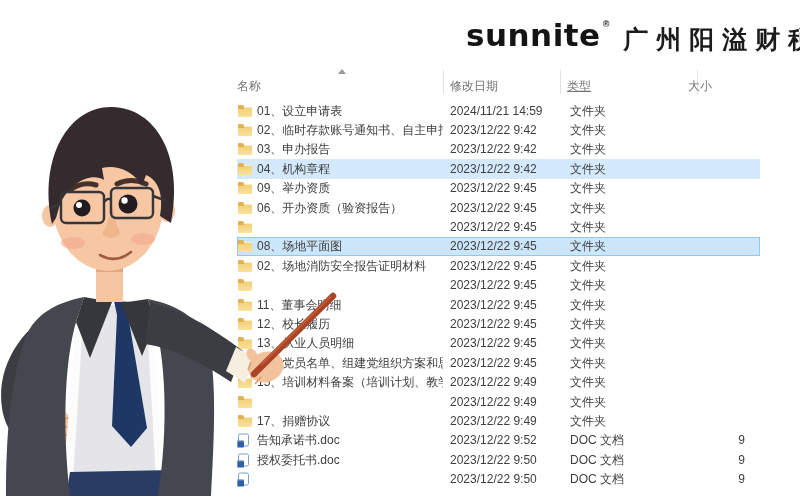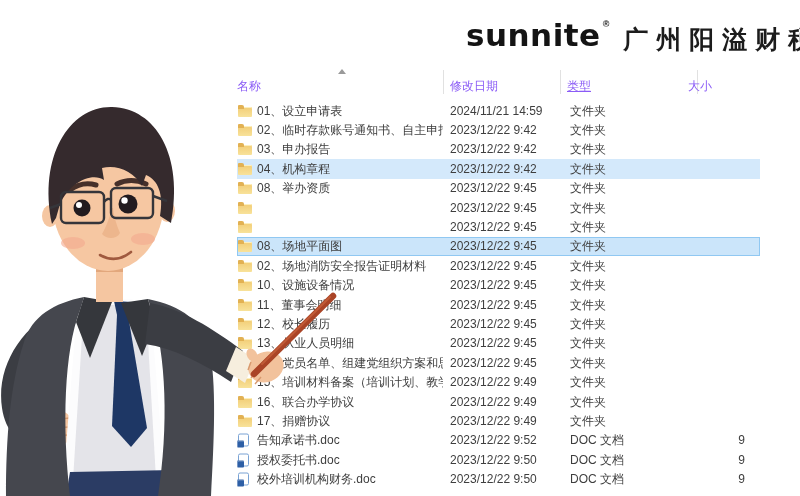--- a/index.html
+++ b/index.html
@@ -12,21 +12,21 @@
   .logo-brand{font-size:31px;font-weight:bold;color:#141414;letter-spacing:0.5px;
               font-family:"DejaVu Sans",sans-serif;line-height:34px;}
   .logo-reg{font-size:9px;color:#141414;margin:1px 0 0 2px;font-weight:bold;}
   .logo-cn{font-size:25px;font-weight:bold;color:#1c1c1c;letter-spacing:8px;
            margin:5px 0 0 14px;font-family:"DejaVu Serif",serif;white-space:nowrap;}
 
   
   .list{position:absolute;left:230px;top:68px;width:570px;height:428px;font-size:12px;color:#3e3e3e;z-index:1;}
   .hsep{position:absolute;top:2px;width:1px;height:24px;background:#e1e1e1;}
   .hsep.s1{left:213px}.hsep.s2{left:330px}.hsep.s3{left:467px}
-  .hcell{position:absolute;top:10px;color:#8b5cf6;white-space:nowrap;text-align:right;}
+  .hcell{position:absolute;top:10px;color:#737373;white-space:nowrap;text-align:right;}
   .hcell.h-name{left:7px}.hcell.h-date{left:220px}
   .hcell.h-type{left:337px;text-decoration:underline;font-family:Liberation Serif, serif;}
   .hcell.h-size{left:458px}
   .sort-caret{position:absolute;left:108px;top:1px;width:0;height:0;
               border-left:4px solid transparent;border-right:4px solid transparent;
               border-bottom:5px solid #9a9a9a;}
 
   .rows{position:absolute;left:0;top:33px;width:570px;}
   .row{position:relative;height:19.4px;}
   .row-bg{position:absolute;left:7px;top:0;width:523px;height:100%;}
@@ -105,29 +105,30 @@
       <span class="cell c-icon icon-folder"></span>
       <span class="cell c-name">04、机构章程</span>
       <span class="cell c-date">2023/12/22 9:42</span>
       <span class="cell c-type">文件夹</span>
       <span class="cell c-size"></span>
     </div>
 
     <div class="row">
       <span class="row-bg"></span>
       <span class="cell c-icon icon-folder"></span>
-      <span class="cell c-name">08、举办资质</span>
-      <span class="cell c-date">2023/12/22 9:45</span>
-      <span class="cell c-type">文件夹</span>
-      <span class="cell c-size"></span>
-    </div>
-
-    <div class="row">
-      <span class="row-bg"></span>
-      <span class="cell c-icon icon-folder"></span>
+      <span class="cell c-name">09、举办资质</span>
+      <span class="cell c-date">2023/12/22 9:45</span>
+      <span class="cell c-type">文件夹</span>
+      <span class="cell c-size"></span>
+    </div>
+
+    <div class="row">
+      <span class="row-bg"></span>
+      <span class="cell c-icon icon-folder"></span>
+      <span class="cell c-name">06、开办资质（验资报告）</span>
       <span class="cell c-date">2023/12/22 9:45</span>
       <span class="cell c-type">文件夹</span>
       <span class="cell c-size"></span>
     </div>
 
     <div class="row">
       <span class="row-bg"></span>
       <span class="cell c-icon icon-folder"></span>
       <span class="cell c-date">2023/12/22 9:45</span>
       <span class="cell c-type">文件夹</span>
@@ -148,21 +149,20 @@
       <span class="cell c-icon icon-folder"></span>
       <span class="cell c-name">02、场地消防安全报告证明材料</span>
       <span class="cell c-date">2023/12/22 9:45</span>
       <span class="cell c-type">文件夹</span>
       <span class="cell c-size"></span>
     </div>
 
     <div class="row">
       <span class="row-bg"></span>
       <span class="cell c-icon icon-folder"></span>
-      <span class="cell c-name">10、设施设备情况</span>
       <span class="cell c-date">2023/12/22 9:45</span>
       <span class="cell c-type">文件夹</span>
       <span class="cell c-size"></span>
     </div>
 
     <div class="row">
       <span class="row-bg"></span>
       <span class="cell c-icon icon-folder"></span>
       <span class="cell c-name">11、董事会明细</span>
       <span class="cell c-date">2023/12/22 9:45</span>
@@ -202,21 +202,20 @@
       <span class="cell c-icon icon-folder"></span>
       <span class="cell c-name">15、培训材料备案（培训计划、教学大...</span>
       <span class="cell c-date">2023/12/22 9:49</span>
       <span class="cell c-type">文件夹</span>
       <span class="cell c-size"></span>
     </div>
 
     <div class="row">
       <span class="row-bg"></span>
       <span class="cell c-icon icon-folder"></span>
-      <span class="cell c-name">16、联合办学协议</span>
       <span class="cell c-date">2023/12/22 9:49</span>
       <span class="cell c-type">文件夹</span>
       <span class="cell c-size"></span>
     </div>
 
     <div class="row">
       <span class="row-bg"></span>
       <span class="cell c-icon icon-folder"></span>
       <span class="cell c-name">17、捐赠协议</span>
       <span class="cell c-date">2023/12/22 9:49</span>
@@ -238,21 +237,20 @@
       <span class="cell c-icon icon-doc"></span>
       <span class="cell c-name">授权委托书.doc</span>
       <span class="cell c-date">2023/12/22 9:50</span>
       <span class="cell c-type">DOC 文档</span>
       <span class="cell c-size">9</span>
     </div>
 
     <div class="row">
       <span class="row-bg"></span>
       <span class="cell c-icon icon-doc"></span>
-      <span class="cell c-name">校外培训机构财务.doc</span>
       <span class="cell c-date">2023/12/22 9:50</span>
       <span class="cell c-type">DOC 文档</span>
       <span class="cell c-size">9</span>
     </div>
   </div>
   </div>
 
   <svg class="character" viewBox="0 0 340 400" aria-hidden="true">
 
     <path d="M62,212 C20,230 -4,272 2,312 C6,340 26,357 52,348 C60,345 66,337 68,330 L54,318 C42,328 24,321 22,301 C20,274 42,242 76,227 Z" fill="#3b3d43"></path>

